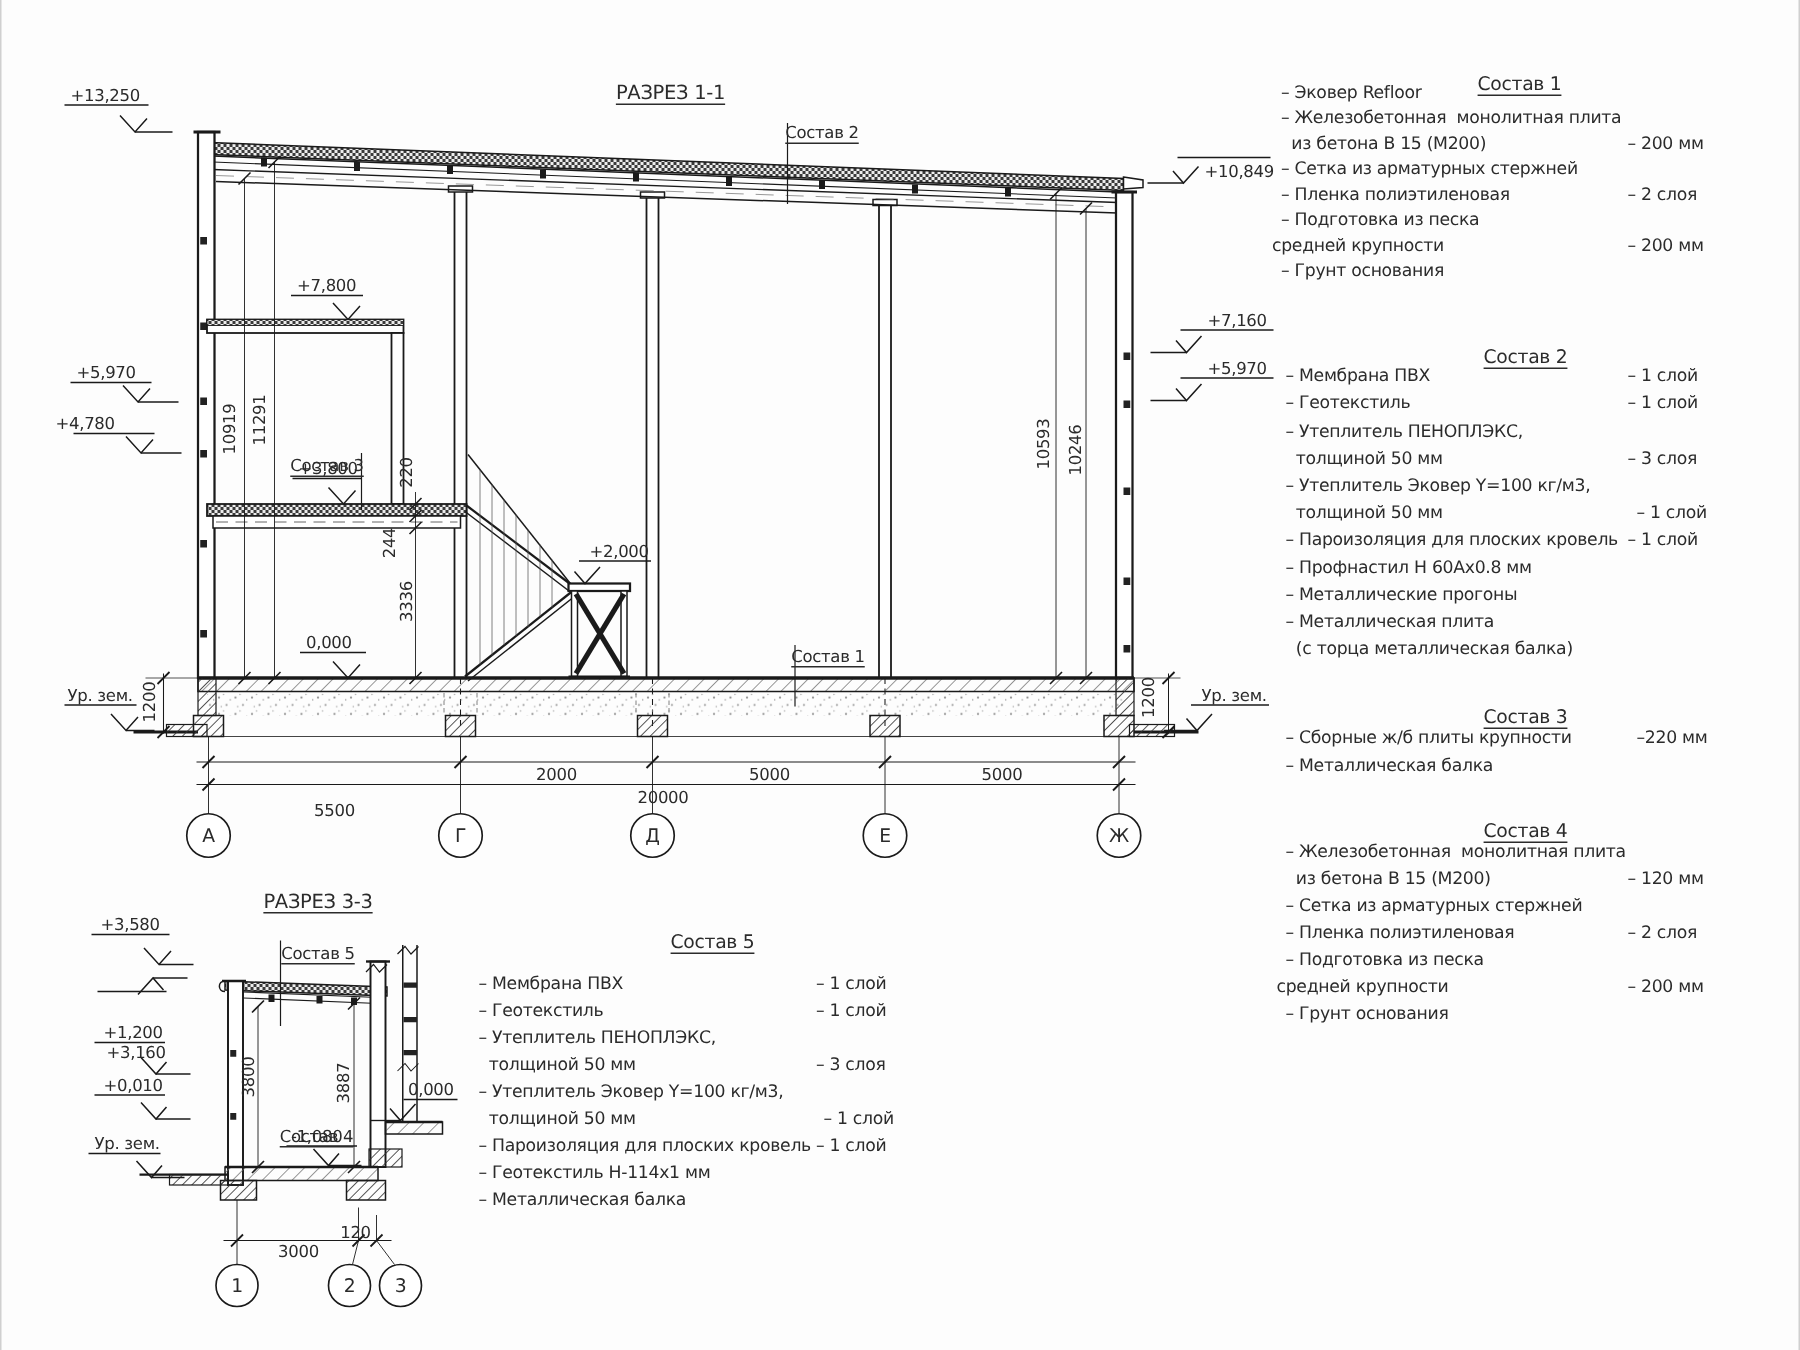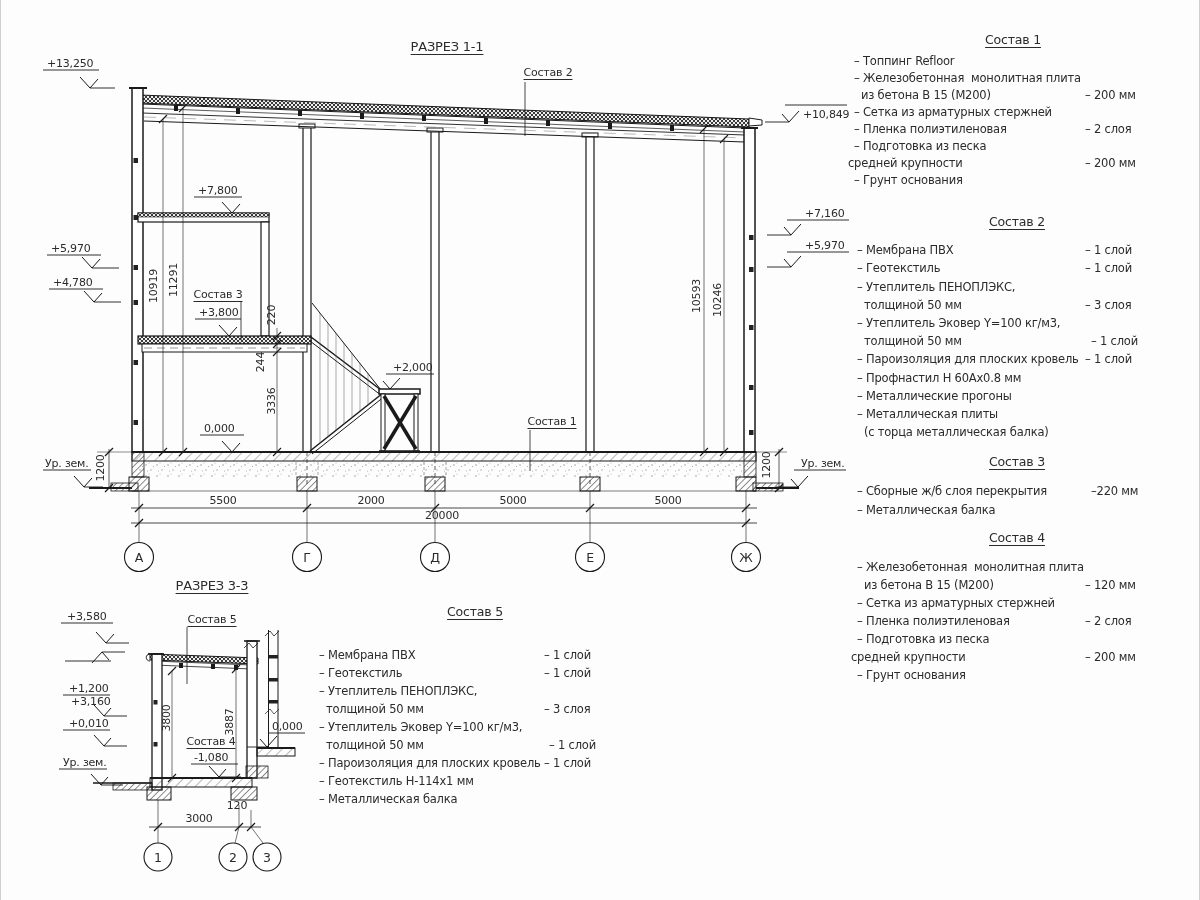--- a/index.html
+++ b/index.html
@@ -3,21 +3,21 @@
 <meta charset="utf-8">
 <style>
   html,body{margin:0;padding:0;background:#ffffff;}
   .canvas{position:relative;width:1200px;height:900px;background:#fdfdfd;overflow:hidden;
           border-left:1px solid #d0d0d0;border-right:1px solid #d0d0d0;box-sizing:border-box;
           font-family:"DejaVu Sans",sans-serif;}
   svg.linework{position:absolute;left:0;top:0;z-index:1;}
   .t{position:absolute;z-index:2;font-size:11px;color:#2b2b2b;white-space:pre;letter-spacing:-0.2px;line-height:13px;}
   .p{font-size:11.5px;}                       
   .ttl{font-size:13px;}                       
-  .cx{transform:translateX(-50%);}            
+  .cx{transform:translateX(-50%);margin-top:16px;}            
   .cc{transform:translate(-50%,-50%);}        
   .rot{transform:translate(-50%,-50%) rotate(-90deg);}
   .u{text-decoration:underline;text-underline-offset:3px;text-decoration-thickness:1px;}
   .ax{font-size:12.5px;}
 </style>
 </head>
 <body>
 
 <div class="canvas">
 
@@ -324,42 +324,42 @@
 
   <span class="t ttl u cx" style="left:446px;top:40px">РАЗРЕЗ 1-1</span>
   <span class="t ttl u cx" style="left:211px;top:579px">РАЗРЕЗ 3-3</span>
 
   <span class="t u cx" style="left:547px;top:66px">Состав 2</span>
   <span class="t u cx" style="left:551px;top:415px">Состав 1</span>
   <span class="t u cx" style="left:217px;top:288px">Состав 3</span>
 
   <span class="t" style="left:46px;top:57px">+13,250</span>
   <span class="t" style="left:50px;top:242px">+5,970</span>
-  <span class="t" style="left:52px;top:276px">+4,780</span>
+  <span class="t" style="left:36px;top:276px">+4,780</span>
   <span class="t" style="left:197px;top:184px">+7,800</span>
   <span class="t" style="left:198px;top:306px">+3,800</span>
   <span class="t" style="left:392px;top:361px">+2,000</span>
   <span class="t" style="left:203px;top:422px">0,000</span>
   <span class="t" style="left:802px;top:108px">+10,849</span>
   <span class="t" style="left:804px;top:207px">+7,160</span>
   <span class="t" style="left:804px;top:239px">+5,970</span>
   <span class="t" style="left:44px;top:457px">Ур. зем.</span>
   <span class="t" style="left:800px;top:457px">Ур. зем.</span>
 
   <span class="t rot" style="left:152px;top:286px">10919</span>
   <span class="t rot" style="left:172px;top:280px">11291</span>
   <span class="t rot" style="left:695px;top:296px">10593</span>
   <span class="t rot" style="left:716px;top:300px">10246</span>
   <span class="t rot" style="left:270px;top:315px">220</span>
   <span class="t rot" style="left:259px;top:362px">244</span>
   <span class="t rot" style="left:270px;top:401px">3336</span>
   <span class="t rot" style="left:99px;top:468px">1200</span>
   <span class="t rot" style="left:765px;top:465px">1200</span>
 
-  <span class="t cx" style="left:222px;top:494px">5500</span>
+  <span class="t cx" style="left:222px;top:518px">5500</span>
   <span class="t cx" style="left:370px;top:494px">2000</span>
   <span class="t cx" style="left:512px;top:494px">5000</span>
   <span class="t cx" style="left:667px;top:494px">5000</span>
   <span class="t cx" style="left:441px;top:509px">20000</span>
 
   <span class="t ax cc" style="left:138px;top:557px">А</span>
   <span class="t ax cc" style="left:306px;top:557px">Г</span>
   <span class="t ax cc" style="left:434px;top:557px">Д</span>
   <span class="t ax cc" style="left:589px;top:557px">Е</span>
   <span class="t ax cc" style="left:745px;top:557px">Ж</span>
@@ -377,21 +377,21 @@
   <span class="t rot" style="left:165px;top:718px">3800</span>
   <span class="t rot" style="left:228px;top:722px">3887</span>
   <span class="t cx" style="left:198px;top:812px">3000</span>
   <span class="t cx" style="left:236px;top:799px">120</span>
 
   <span class="t ax cc" style="left:157px;top:857px">1</span>
   <span class="t ax cc" style="left:232px;top:857px">2</span>
   <span class="t ax cc" style="left:266px;top:857px">3</span>
 
   <span class="t p ttl u cx" style="left:1012px;top:33px;font-size:12.5px">Состав 1</span>
-  <span class="t p" style="left:853px;top:55px">– Топпинг Refloor</span>
+  <span class="t p" style="left:853px;top:55px">– Эковер Refloor</span>
   <span class="t p" style="left:853px;top:72px">– Железобетонная  монолитная плита</span>
   <span class="t p" style="left:853px;top:89px">  из бетона В 15 (М200)</span>
   <span class="t p" style="left:1084px;top:89px">– 200 мм</span>
   <span class="t p" style="left:853px;top:106px">– Сетка из арматурных стержней</span>
   <span class="t p" style="left:853px;top:123px">– Пленка полиэтиленовая</span>
   <span class="t p" style="left:1084px;top:123px">– 2 слоя</span>
   <span class="t p" style="left:853px;top:140px">– Подготовка из песка</span>
   <span class="t p" style="left:847px;top:157px">средней крупности</span>
   <span class="t p" style="left:1084px;top:157px">– 200 мм</span>
   <span class="t p" style="left:853px;top:174px">– Грунт основания</span>
@@ -404,25 +404,25 @@
   <span class="t p" style="left:856px;top:281px">– Утеплитель ПЕНОПЛЭКС,</span>
   <span class="t p" style="left:856px;top:299px">  толщиной 50 мм</span>
   <span class="t p" style="left:1084px;top:299px">– 3 слоя</span>
   <span class="t p" style="left:856px;top:317px">– Утеплитель Эковер Y=100 кг/м3,</span>
   <span class="t p" style="left:856px;top:335px">  толщиной 50 мм</span>
   <span class="t p" style="left:1090px;top:335px">– 1 слой</span>
   <span class="t p" style="left:856px;top:353px">– Пароизоляция для плоских кровель</span>
   <span class="t p" style="left:1084px;top:353px">– 1 слой</span>
   <span class="t p" style="left:856px;top:372px">– Профнастил Н 60Ах0.8 мм</span>
   <span class="t p" style="left:856px;top:390px">– Металлические прогоны</span>
-  <span class="t p" style="left:856px;top:408px">– Металлическая плиты</span>
+  <span class="t p" style="left:856px;top:408px">– Металлическая плита</span>
   <span class="t p" style="left:856px;top:426px">  (с торца металлическая балка)</span>
 
   <span class="t p ttl u cx" style="left:1016px;top:455px;font-size:12.5px">Состав 3</span>
-  <span class="t p" style="left:856px;top:485px">– Сборные ж/б слоя перекрытия</span>
+  <span class="t p" style="left:856px;top:485px">– Сборные ж/б плиты крупности</span>
   <span class="t p" style="left:1090px;top:485px">–220 мм</span>
   <span class="t p" style="left:856px;top:504px">– Металлическая балка</span>
 
   <span class="t p ttl u cx" style="left:1016px;top:531px;font-size:12.5px">Состав 4</span>
   <span class="t p" style="left:856px;top:561px">– Железобетонная  монолитная плита</span>
   <span class="t p" style="left:856px;top:579px">  из бетона В 15 (М200)</span>
   <span class="t p" style="left:1084px;top:579px">– 120 мм</span>
   <span class="t p" style="left:856px;top:597px">– Сетка из арматурных стержней</span>
   <span class="t p" style="left:856px;top:615px">– Пленка полиэтиленовая</span>
   <span class="t p" style="left:1084px;top:615px">– 2 слоя</span>

